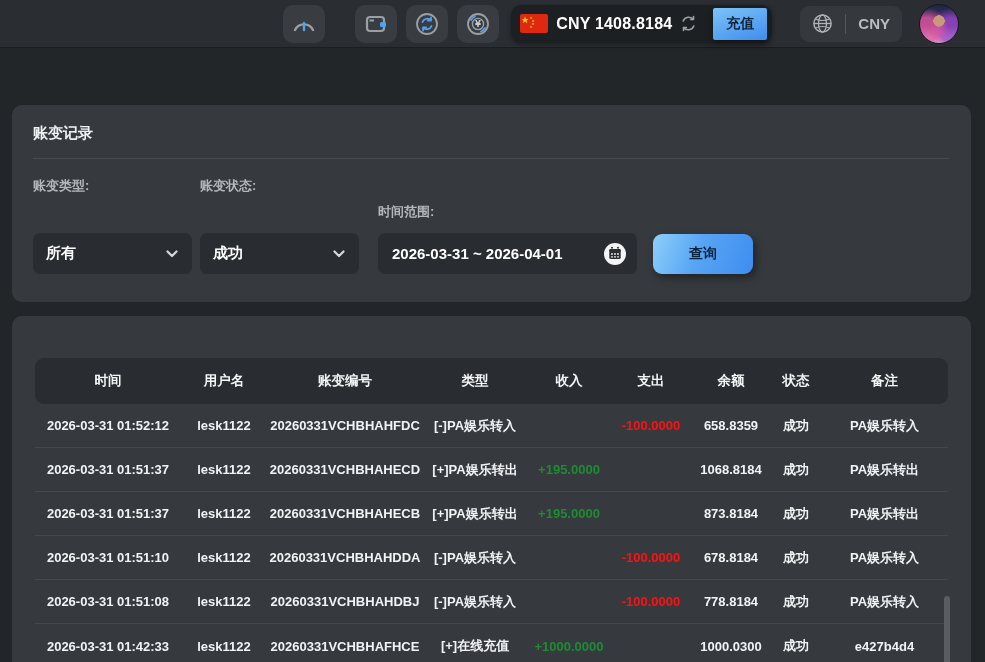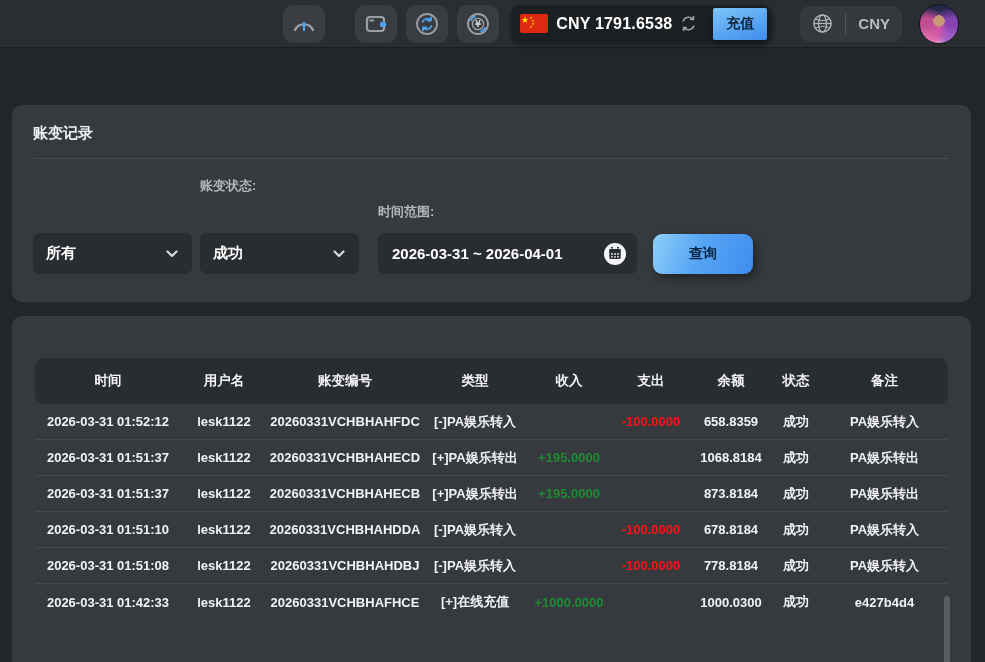--- a/index.html
+++ b/index.html
@@ -93,21 +93,21 @@
   .table-card{ margin-top:14px; height:384px; padding:42px 23px 0 23px; position:relative; }
   .thead, .trow{
     display:grid;
     grid-template-columns:146px 86px 156px 104px 84px 80px 80px 50px 1fr;
     align-items:center; text-align:center;
   }
   .thead{
     background:#292c30; border-radius:9px; height:46px;
     font-size:13.5px; color:#f4f5f6;
   }
-  .trow{ height:36px; border-bottom:1px solid rgba(255,255,255,.08); font-size:13px; }
+  .trow{ height:44px; border-bottom:1px solid rgba(255,255,255,.08); font-size:13px; }
   .trow:last-child{ border-bottom:none; }
   .tcell{ white-space:nowrap; overflow:hidden; }
   .tcell.green{ color:#1d8c33; }
   .tcell.red{ color:#ff1111; }
   .scroll-thumb{
     position:absolute; right:21px; top:280px; width:6px; height:104px;
     background:#5a5e63; border-radius:3px; cursor:grab;
   }
   .ico{ display:block; }
 </style>
@@ -155,21 +155,21 @@
     <span class="flag">
       <svg width="28" height="19" viewBox="0 0 28 19">
         <rect width="28" height="19" fill="#de2910"></rect>
         <text x="5" y="9" text-anchor="middle" font-size="9" fill="#ffde00">★</text>
         <text x="11" y="5" text-anchor="middle" font-size="3.5" fill="#ffde00">★</text>
         <text x="13" y="8" text-anchor="middle" font-size="3.5" fill="#ffde00">★</text>
         <text x="13" y="11" text-anchor="middle" font-size="3.5" fill="#ffde00">★</text>
         <text x="11" y="14" text-anchor="middle" font-size="3.5" fill="#ffde00">★</text>
       </svg>
     </span>
-    <span class="balance-text">CNY 1791.6538</span>
+    <span class="balance-text">CNY 1408.8184</span>
     <svg class="ico" width="17" height="17" viewBox="0 0 17 17" style="cursor:pointer">
       <path d="M3.2 6 A6 6 0 0 1 13.5 4.5 M13.5 4.5 L13.5 1.6 M13.5 4.5 L10.6 4.5" fill="none" stroke="#9aa0a6" stroke-width="1.6" stroke-linecap="round"></path>
       <path d="M13.8 11 A6 6 0 0 1 3.5 12.5 M3.5 12.5 L3.5 15.4 M3.5 12.5 L6.4 12.5" fill="none" stroke="#9aa0a6" stroke-width="1.6" stroke-linecap="round"></path>
     </svg>
     <button class="recharge-btn">充值</button>
   </div>
 
   <div class="lang-group">
     <svg class="ico" width="21" height="21" viewBox="0 0 21 21">
       <circle cx="10.5" cy="10.5" r="8.6" fill="none" stroke="#b0b4b8" stroke-width="1.5"></circle>
@@ -182,20 +182,21 @@
   </div>
 
   <div class="avatar"></div>
 </div>
 
 <div class="card filter-card">
   <div class="card-title">账变记录</div>
   <hr class="divider">
   <div class="filter-row">
     <div class="filter-group group-type">
+      <span class="filter-label">账变类型:</span>
       <div class="control select">
         <span>所有</span>
         <svg class="ico" width="12" height="8" viewBox="0 0 12 8">
           <polyline points="1.5,1.5 6,6 10.5,1.5" fill="none" stroke="#d6d9dc" stroke-width="2.2" stroke-linecap="round" stroke-linejoin="round"></polyline>
         </svg>
       </div>
     </div>
     <div class="filter-group group-status">
       <span class="filter-label">账变状态:</span>
       <div class="control select">

